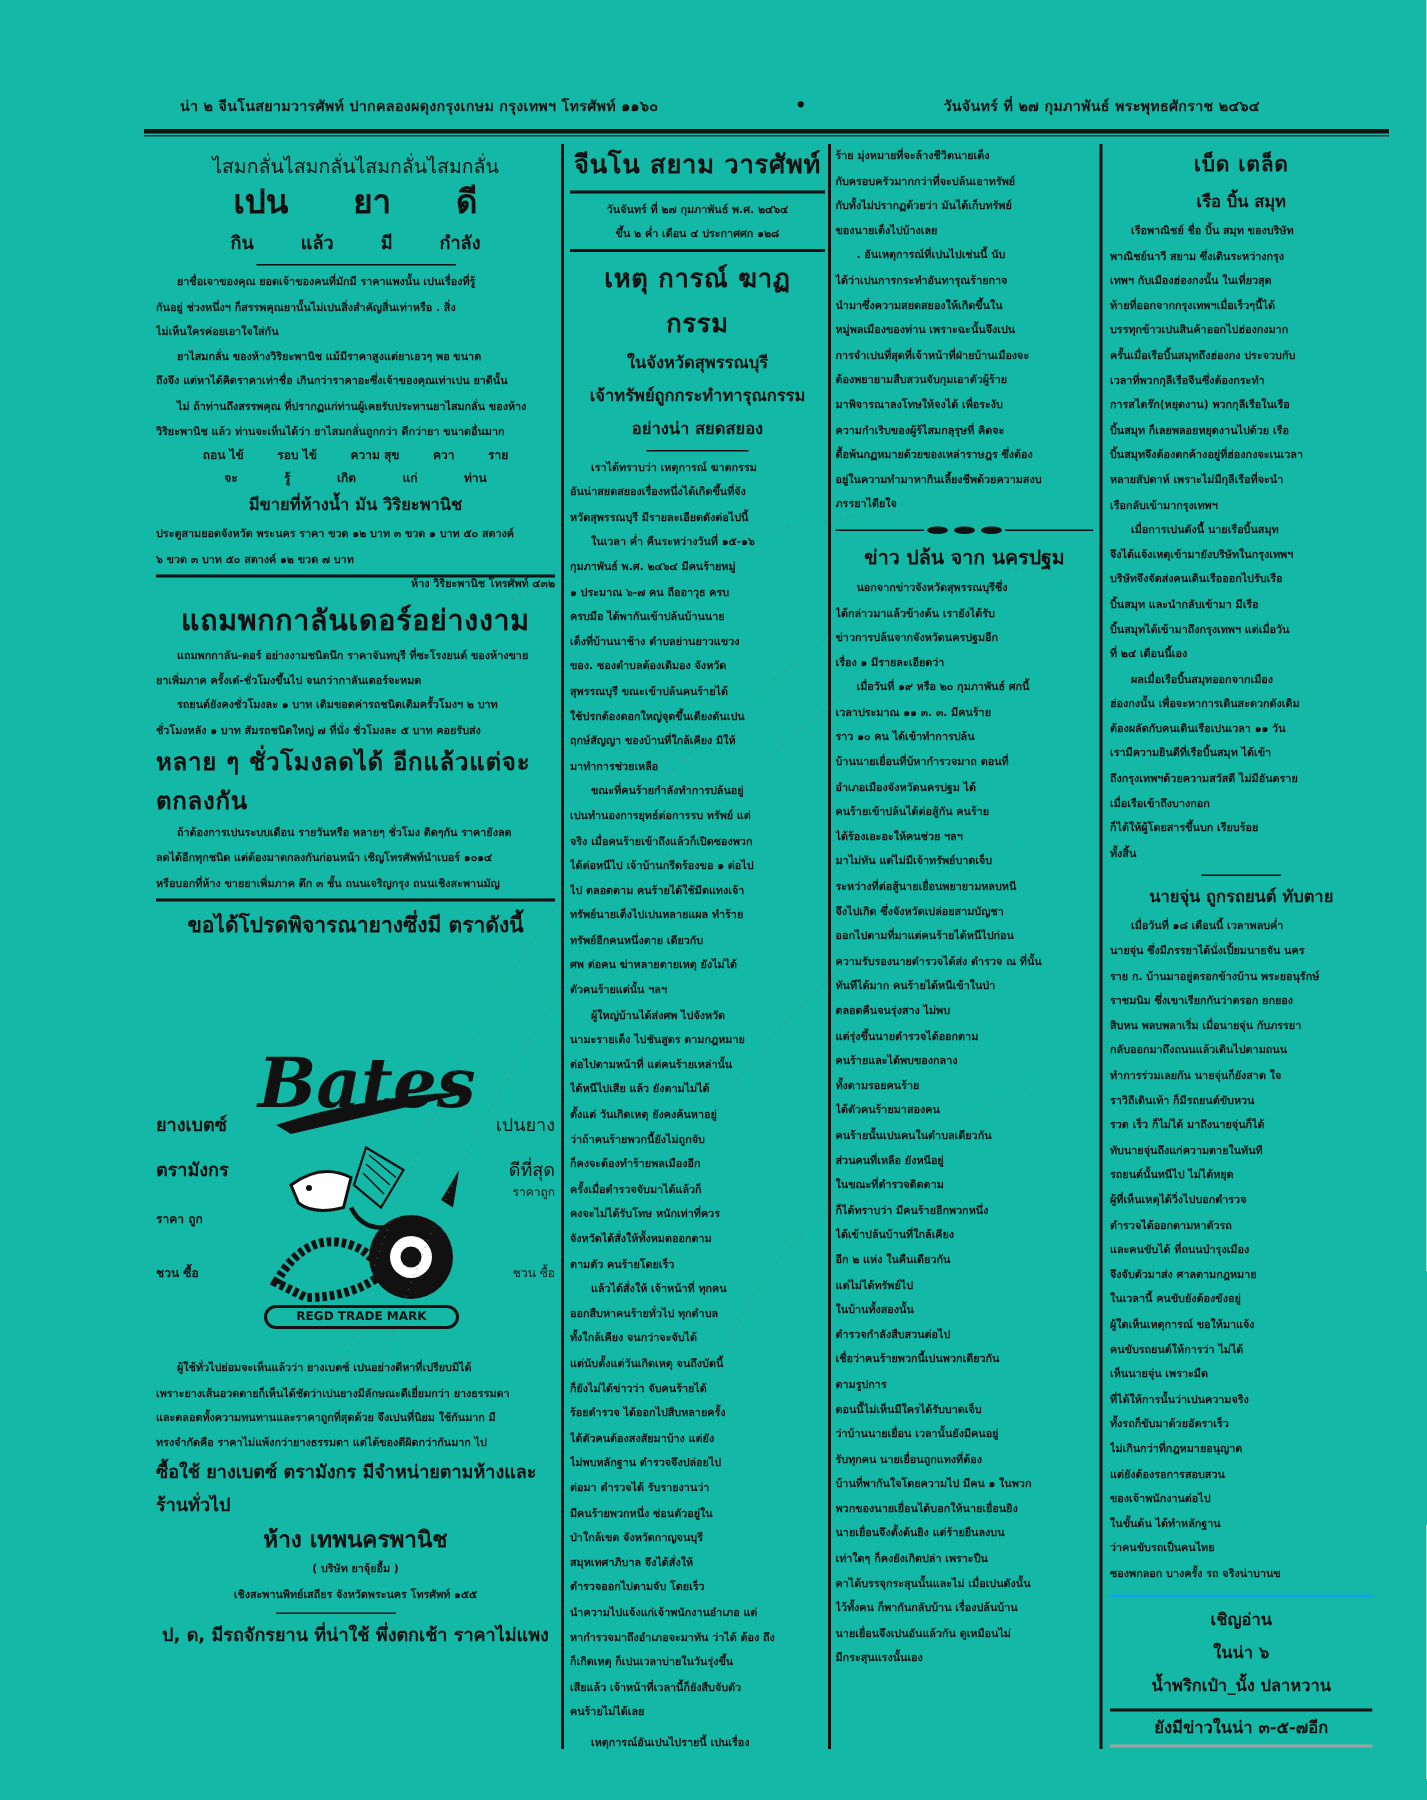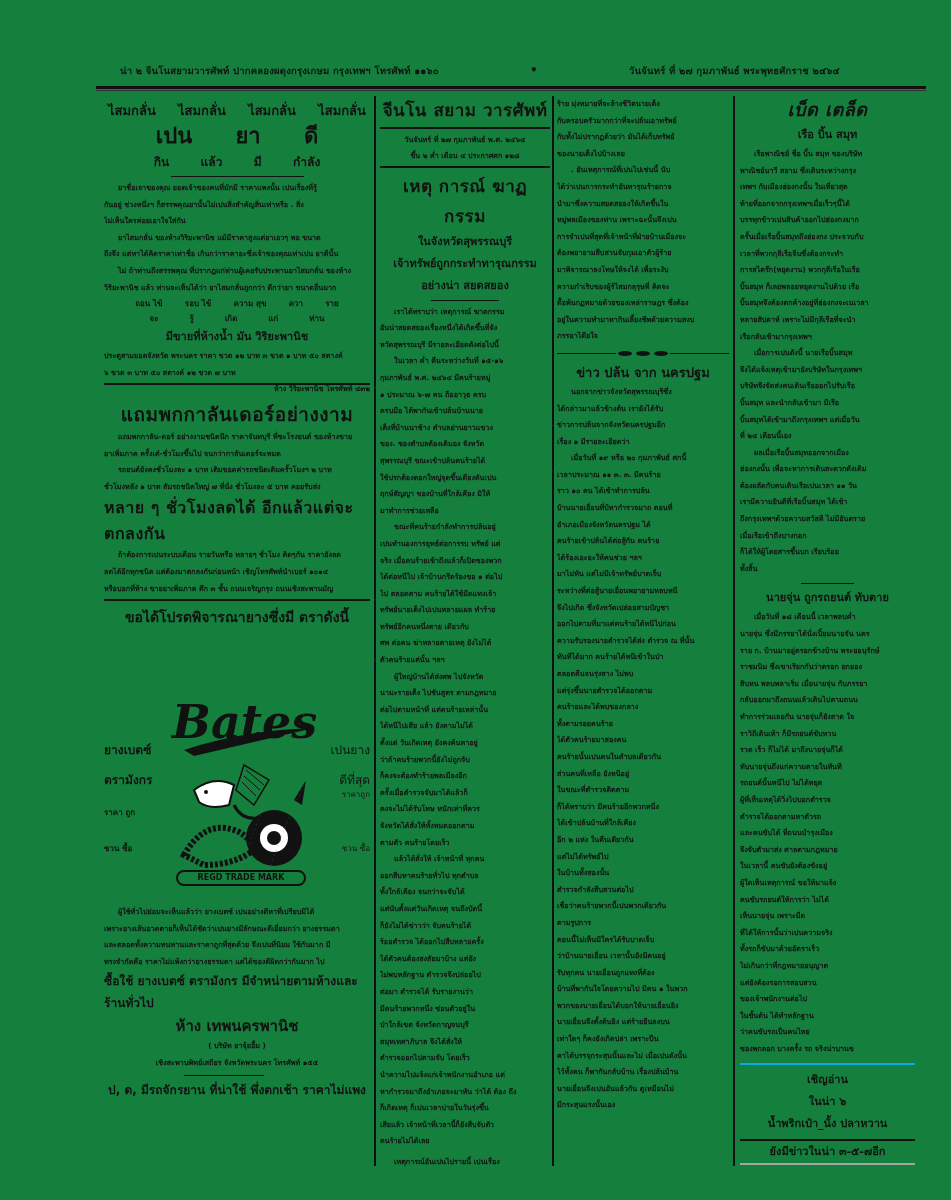--- a/index.html
+++ b/index.html
@@ -1,38 +1,38 @@
 <!DOCTYPE html>
 <html><head>
 <meta charset="utf-8">
 <style>
   * { box-sizing: border-box; margin: 0; padding: 0; }
   html, body { width: 951px; height: 1200px; background: #ffffff; overflow: hidden; }
   body { font-family: "DejaVu Sans", sans-serif; color: #111; position: relative; }
 
-  .page { position: absolute; left: 0; top: 0; width: 951px; height: 1200px; background: #15803d; }
+  .page { position: absolute; left: 0; top: 0; width: 951px; height: 1200px; background: #14b8a6; }
 
   .masthead { position: absolute; left: 120px; top: 60px; width: 720px; height: 20px;
     font-size: 9.5px; font-weight: bold; display: flex; justify-content: space-between; align-items: center; letter-spacing: 0.2px; }
   .masthead .dot { font-size: 12px; }
   .rule-top { position: absolute; left: 96px; top: 86px; width: 830px; height: 3px; background: #111; }
   .rule-top2 { position: absolute; left: 96px; top: 90px; width: 830px; height: 1px; background: #333; }
 
   .col-rule { position: absolute; width: 2px; background: #111; }
   .col { position: absolute; top: 96px; overflow: hidden; }
   .c1 { left: 104px; width: 266px; height: 1070px; }
   .c2 { left: 380px; width: 170px; height: 1070px; }
   .c3 { left: 557px; width: 172px; height: 1070px; }
   .c4 { left: 740px; width: 175px; height: 1070px; }
 
   .t { font-size: 7.2px; line-height: 16.6px; font-weight: bold; text-align: justify; white-space: nowrap; overflow: hidden; }
   .t.c { text-align: center; }
   .t.ind { text-indent: 14px; }
 
-  .h-row { display: flex; justify-content: space-between; font-size: 13px; font-weight: bold; padding: 0 4px; }
+  .h-row { display: flex; justify-content: center; font-size: 13px; font-weight: normal; padding: 0 4px; }
   .h-big { display: flex; justify-content: space-around; font-size: 22px; font-weight: bold; padding: 0 30px; line-height: 30px; }
   .h-mid { display: flex; justify-content: space-around; font-size: 12px; font-weight: bold; padding: 0 34px; line-height: 22px; }
   .hr { height: 2px; background: #111; margin: 3px 0; }
   .hr.thin { height: 1px; }
   .hr.short { width: 50%; margin: 3px auto; }
 
   .headline { font-size: 19px; font-weight: bold; text-align: center; line-height: 30px; letter-spacing: 0.5px; }
   .headline.lg { font-size: 20px; }
   .sub { font-size: 13px; font-weight: bold; text-align: center; line-height: 22px; }
   .sub.sm { font-size: 11px; }
@@ -320,21 +320,21 @@
         <div class="t">นายเยื่อนจึงตั้งต้นยิง แต่ร้ายยืนลงบน</div>
         <div class="t">เท่าใดๆ ก็คงยังเกิดปล่า เพราะปืน</div>
         <div class="t">คาได้บรรจุกระสุนนั้นและไม่ เมื่อเปนดังนั้น</div>
         <div class="t">ไว้ทั้งคน ก็พากันกลับบ้าน เรื่องปล้นบ้าน</div>
         <div class="t">นายเยื่อนจึงเปนอันแล้วกัน ดูเหมือนไม่</div>
         <div class="t">มีกระสุนแรงนั้นเอง</div>
       </div>
   </div>
 
   <div class="col c4">
-    <div class="headline" style="font-size:18px; line-height:28px;font-style:italic;">เบ็ด เตล็ด</div>
+    <div class="headline" style="font-size:14px; line-height:28px;">เบ็ด เตล็ด</div>
     <div class="sub sm">เรือ บิ้น สมุท</div>
     <div id="col4-body">
         <div class="t ind">เรือพาณิชย์ ชื่อ บิ้น สมุท ของบริษัท</div>
         <div class="t">พาณิชย์นาวี สยาม ซึ่งเดินระหว่างกรุง</div>
         <div class="t">เทพฯ กับเมืองฮ่องกงนั้น ในเที่ยวสุด</div>
         <div class="t">ท้ายที่ออกจากกรุงเทพฯเมื่อเร็วๆนี้ได้</div>
         <div class="t">บรรทุกข้าวเปนสินค้าออกไปฮ่องกงมาก</div>
         <div class="t">ครั้นเมื่อเรือบิ้นสมุทถึงฮ่องกง ประจวบกับ</div>
         <div class="t">เวลาที่พวกกุลีเรือจีนซึ่งต้องกระทำ</div>
         <div class="t">การสไตร๊ก(หยุดงาน) พวกกุลีเรือในเรือ</div>

